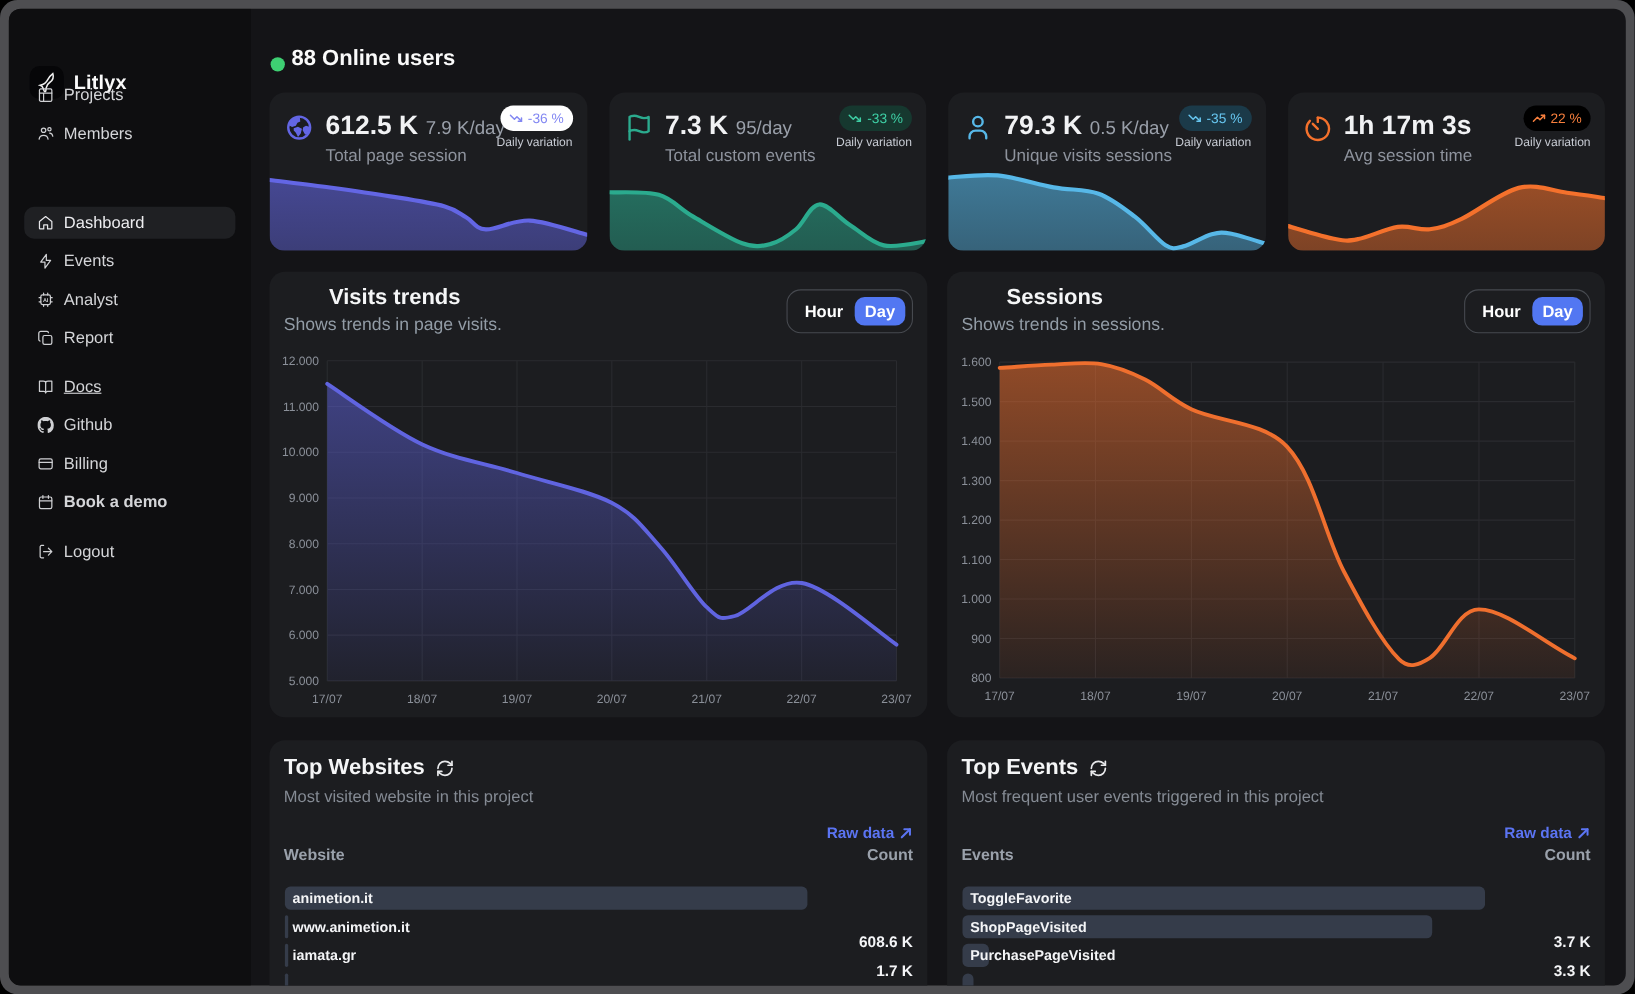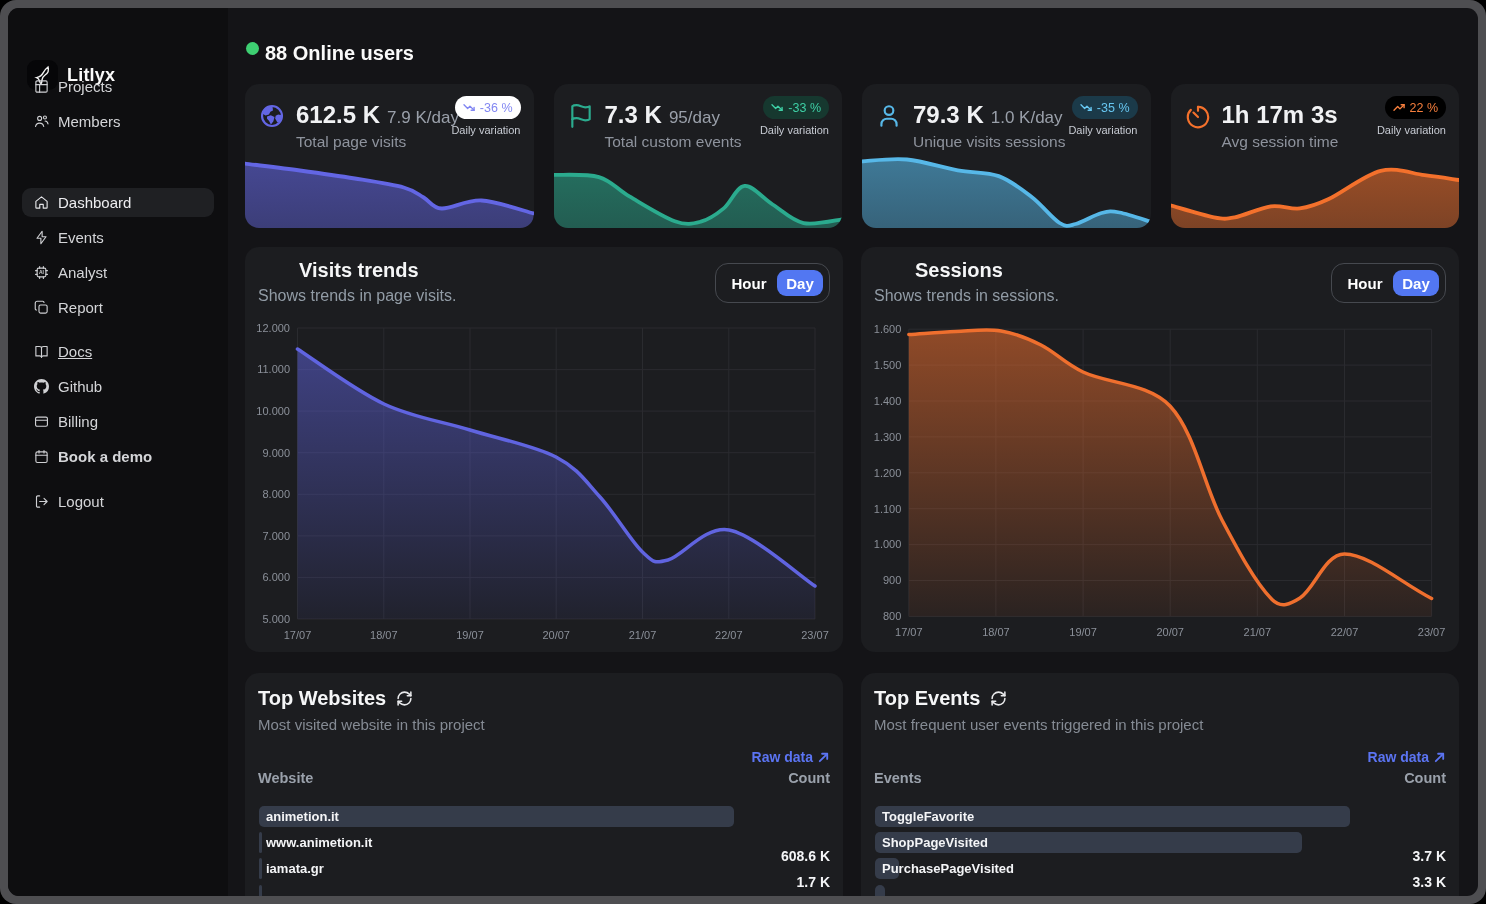--- a/index.html
+++ b/index.html
@@ -43,21 +43,21 @@
   .rawdata { position:absolute; right:13px; top:28px; display:flex; align-items:center; gap:4px;
     font-size:14px; font-weight:bold; color:#5b74f2;margin-top:48px; }
   .tsub { position:absolute; left:13px; top:43px; font-size:15px; color:#858b94; }
   .thead { position:absolute; left:13px; right:13px; top:97px; display:flex;
     justify-content:space-between; font-size:14.5px; font-weight:bold; color:#9aa1ab; }
   .bar { position:absolute; left:14px; height:21px; border-radius:5px; background:#353c4a; }
   .bar-label { position:absolute; left:21px; height:21px; line-height:21px;
     font-size:13px; font-weight:bold; color:#f4f5f7; }
   .bar-count { position:absolute; right:13px; height:21px; line-height:21px;
     font-size:14px; font-weight:bold; color:#f4f5f7;margin-top:40px; }
-  .online { position:absolute; left:238px; top:34px; display:flex; align-items:flex-start; gap:6px; }
+  .online { position:absolute; left:238px; top:34px; display:flex; align-items:flex-end; gap:6px; }
   .online-dot { width:13px; height:13px; border-radius:50%; background:#3ecf72; }
   .online-txt { font-size:20px; font-weight:bold; color:#fafafa; }
 </style>
 </head>
 <body>
 <div class="frame">
 <div class="app">
   <div class="sidebar">
     <div class="logo-row">
       <div class="logo-box">
@@ -160,21 +160,21 @@
           <span class="per">7.9 K/day</span>
         </div>
     <div class="badge" style="background:#ffffff;color:#8287f2">
           <svg width="13" height="11" viewBox="0 0 14 12" fill="none" stroke="#8287f2" stroke-width="1.5" stroke-linecap="round" stroke-linejoin="round">
             <path d="M1 3l4 4 2.5-2.5L12 9"></path>
             <path d="M8.8 9H12V5.8"></path>
           </svg>
           <span>-36 %</span>
         </div>
     <div class="dvar">Daily variation</div>
-    <div class="slabel">Total page visits</div>
+    <div class="slabel">Total page session</div>
     <svg class="mini" width="288.5" height="72" viewBox="0 0 289 72" preserveAspectRatio="none">
       <defs>
             <linearGradient id="mg0" x1="0" y1="0" x2="0" y2="72" gradientUnits="userSpaceOnUse">
         <stop offset="0" stop-color="#6366e4" stop-opacity="0.60"></stop>
         <stop offset="1" stop-color="#6366e4" stop-opacity="0.45"></stop>
       </linearGradient>
           </defs>
       <path d="M0.0,7.6C9.2,8.8 36.7,12.0 55.0,14.5C73.3,17.0 92.7,19.7 110.0,22.5C127.3,25.3 147.5,28.3 159.0,31.5C170.5,34.7 172.7,38.0 179.0,41.5C185.3,45.0 187.3,52.0 197.0,52.5C206.7,53.0 221.7,43.7 237.0,44.5C252.3,45.3 280.3,55.2 289.0,57.4L289,72L0,72Z" fill="url(#mg0)"></path>
       <path d="M0.0,7.6C9.2,8.8 36.7,12.0 55.0,14.5C73.3,17.0 92.7,19.7 110.0,22.5C127.3,25.3 147.5,28.3 159.0,31.5C170.5,34.7 172.7,38.0 179.0,41.5C185.3,45.0 187.3,52.0 197.0,52.5C206.7,53.0 221.7,43.7 237.0,44.5C252.3,45.3 280.3,55.2 289.0,57.4" fill="none" stroke="#6366e4" stroke-width="3.8" stroke-linecap="round"></path>
     </svg>
@@ -208,21 +208,21 @@
       <path d="M0.0,18.8C7.5,19.2 32.3,17.5 45.0,21.1C57.7,24.8 63.3,33.4 76.0,40.7C88.7,48.1 109.2,61.0 121.0,65.2C132.8,69.4 138.8,67.8 147.0,65.7C155.2,63.6 162.7,58.4 170.0,52.4C177.3,46.4 182.8,30.5 191.0,29.9C199.2,29.2 209.2,42.3 219.0,48.5C228.8,54.7 238.2,64.6 250.0,67.1C261.8,69.5 283.3,63.9 290.0,63.2" fill="none" stroke="#2bab8e" stroke-width="3.8" stroke-linecap="round"></path>
     </svg>
   </div>
   <div class="card" style="left:854px;top:76px;width:288.5px;height:144px">
     <svg class="abs" style="left:14px;top:19px" width="26" height="26" viewBox="0 0 24 24" fill="none" stroke="#57b8e8" stroke-width="2" stroke-linecap="round" stroke-linejoin="round">
           <circle cx="12" cy="7" r="4"></circle>
           <path d="M5 21v-1.5a5 5 0 0 1 5-5h4a5 5 0 0 1 5 5V21"></path>
         </svg>
     <div class="num-row">
           <span class="num">79.3 K</span>
-          <span class="per">1.0 K/day</span>
+          <span class="per">0.5 K/day</span>
         </div>
     <div class="badge" style="background:#1b3a49;color:#67c6f0">
           <svg width="13" height="11" viewBox="0 0 14 12" fill="none" stroke="#67c6f0" stroke-width="1.5" stroke-linecap="round" stroke-linejoin="round">
             <path d="M1 3l4 4 2.5-2.5L12 9"></path>
             <path d="M8.8 9H12V5.8"></path>
           </svg>
           <span>-35 %</span>
         </div>
     <div class="dvar">Daily variation</div>
     <div class="slabel">Unique visits sessions</div>

